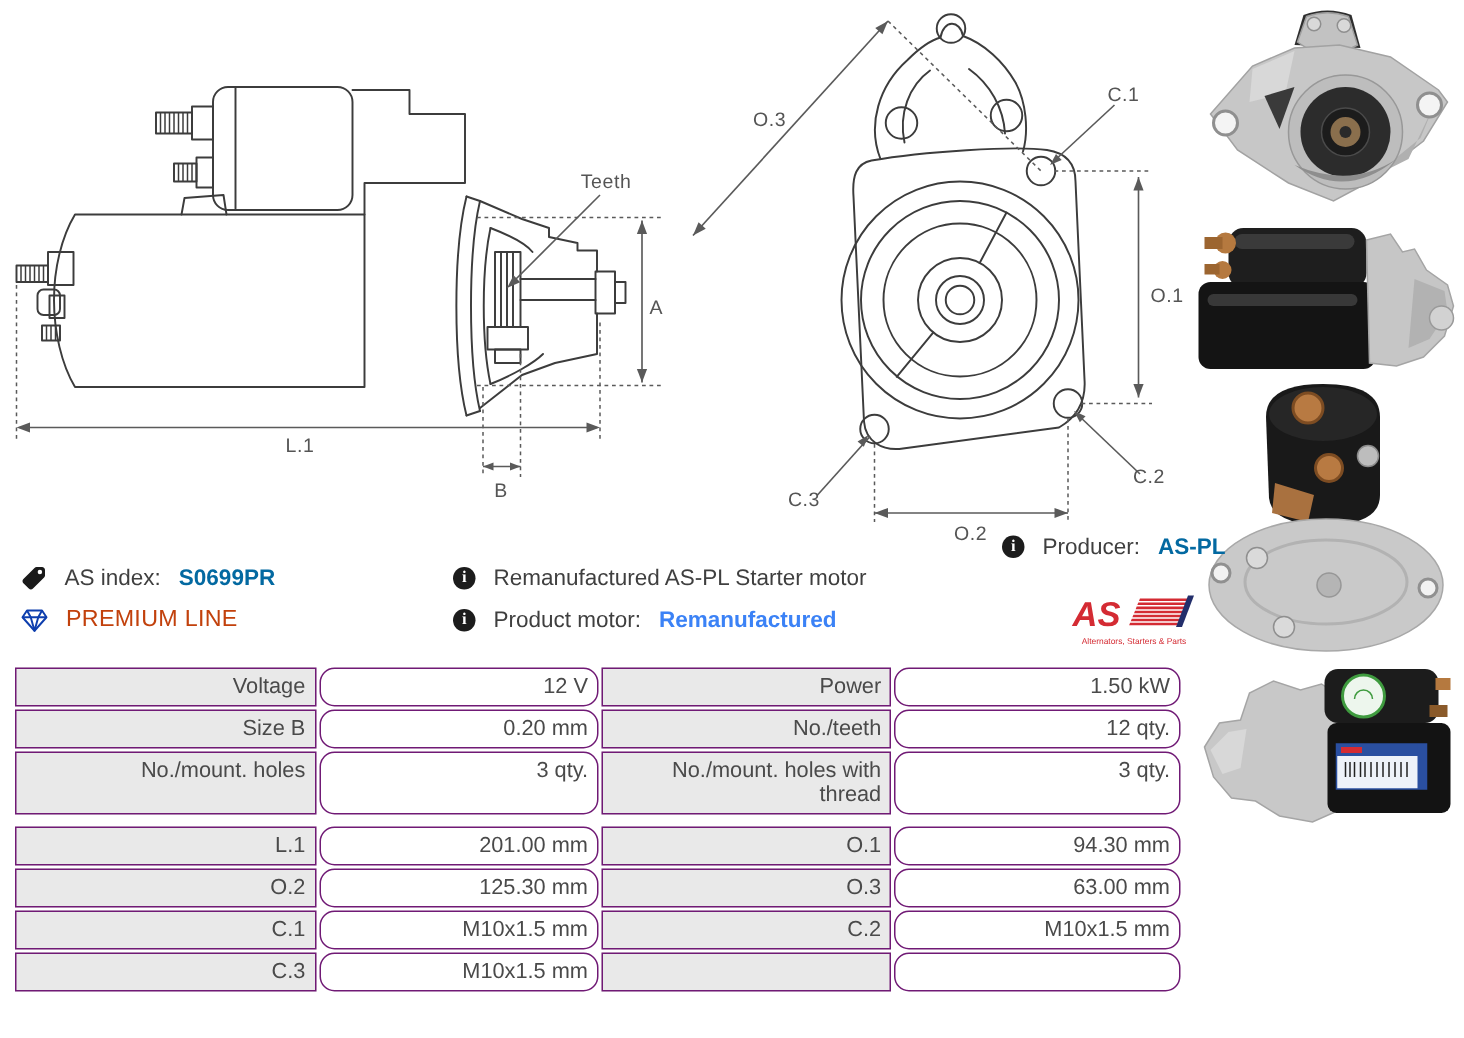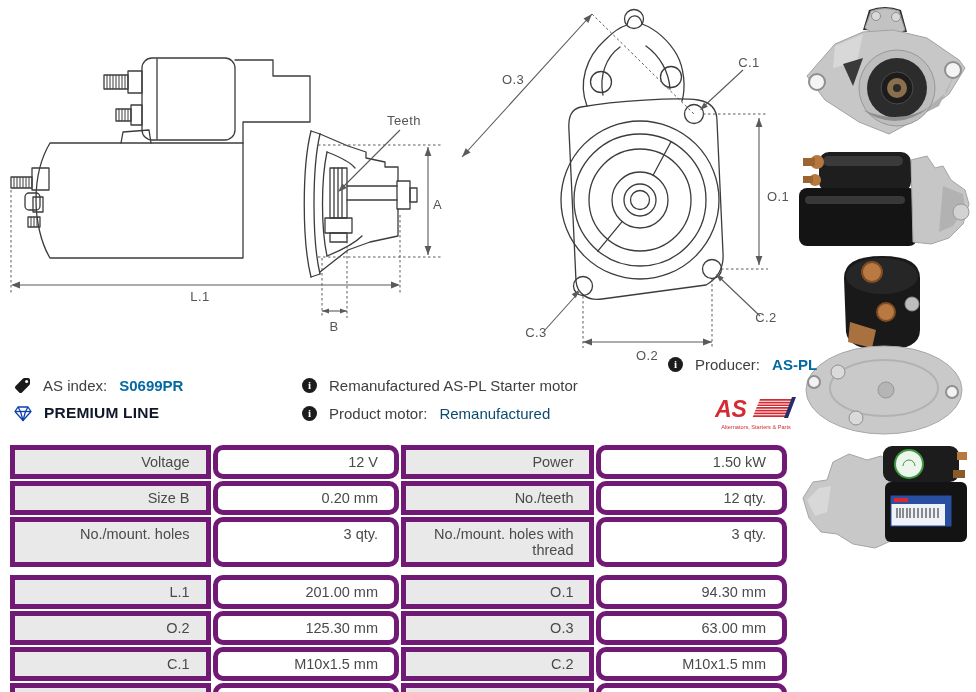--- a/index.html
+++ b/index.html
@@ -5,29 +5,29 @@
   html,body{margin:0;padding:0;background:#fff;}
   #screen{
     position:relative;width:976px;height:692px;background:#fff;overflow:hidden;
     font-family:"Liberation Sans",sans-serif;color:#3f3f3f;
   }
   .abs{position:absolute;}
   
   .h-line{position:absolute;display:flex;align-items:center;gap:12px;font-size:15px;height:20px;white-space:nowrap;}
   .h-line .lbl{color:#3f3f3f;}
   .h-line .val-bold{font-weight:bold;color:#0369a1;}
-  .premium{font-weight:bold;color:#0f172a;font-size:15.5px;letter-spacing:.2px;}
-  .green-bold{font-weight:normal;color:#0c4a6e;}
+  .premium{font-weight:normal;color:#c2410c;font-size:15.5px;letter-spacing:.2px;}
+  .green-bold{font-weight:bold;color:#3b82f6;}
   .info-icon{display:inline-flex;align-items:center;justify-content:center;width:15px;height:15px;border-radius:50%;
     background:#1c1c1c;color:#fff;font-size:11px;font-weight:bold;flex:0 0 auto;font-family:"Liberation Serif",serif;}
   .info-icon::after{content:"i";line-height:1;}
   
   #spec-tables{position:absolute;left:8px;top:443px;width:781px;}
   table.spec{border-collapse:separate;border-spacing:2px;table-layout:fixed;width:781px;font-size:14.5px;color:#4a4a4a;}
-  table.spec td{border:5px solid #701a75;text-align:right;padding:4px 16px;vertical-align:top;height:16px;line-height:16px;overflow:hidden;}
+  table.spec td{border:1px solid #701a75;text-align:right;padding:4px 6px;vertical-align:top;height:16px;line-height:16px;overflow:hidden;}
   td.lbl-cell{background:#e9e9e9;}
   td.val-cell{background:#ffffff;border-radius:10px;}
   #spec-table-bottom{margin-top:4px;}
   
   svg text.dimtext{font-family:"Liberation Sans",sans-serif;font-size:13px;fill:#555;letter-spacing:.4px;}
   svg text.logo-as{font-family:"Liberation Sans",sans-serif;font-weight:bold;font-style:italic;}
   svg text.logo-tag{font-family:"Liberation Sans",sans-serif;}
 </style>
 </head>
 <body>

